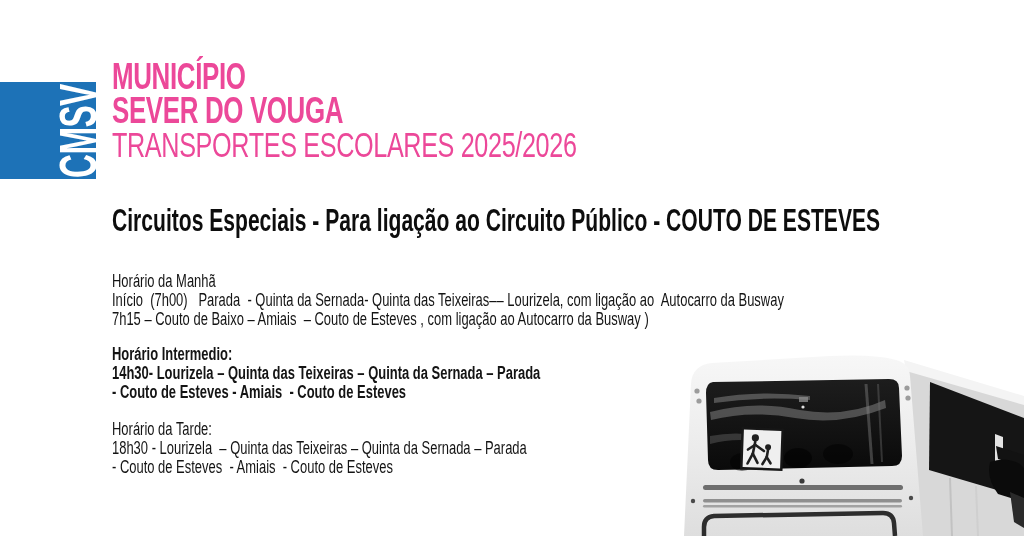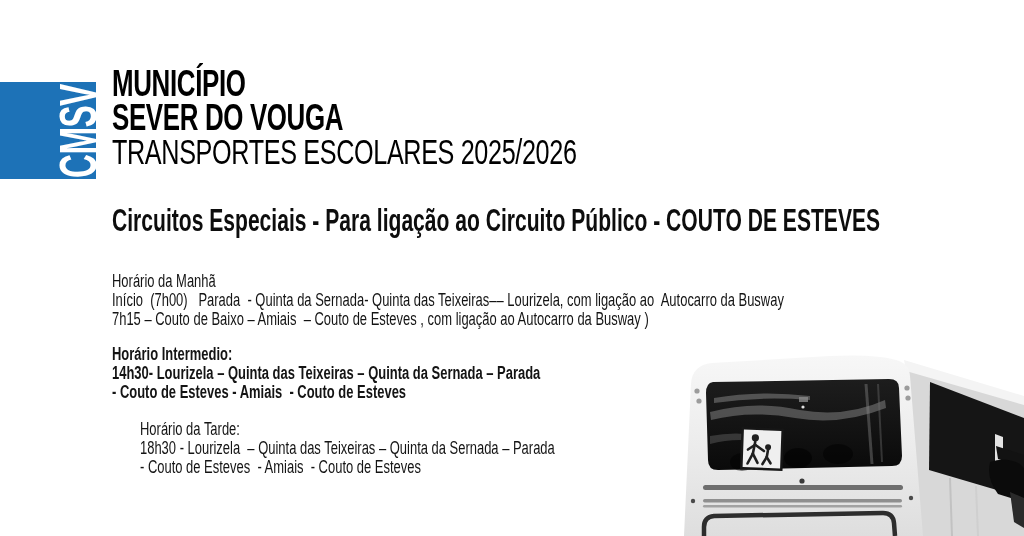--- a/index.html
+++ b/index.html
@@ -20,38 +20,38 @@
   }
   .logo-text {
     position: absolute; left: 52px; top: 96px;
     transform-origin: 0 0;
     transform: rotate(-90deg) scaleX(0.64);
     font-size: 52px; line-height: 1; font-weight: bold;
     letter-spacing: -1px; color: #ffffff; white-space: nowrap;
   }
 
   
-  .header { position: absolute; left: 112px; top: 67px; color: #000000; }
+  .header { position: absolute; left: 112px; top: 60px; color: #ec4899; }
   .header .h-line { white-space: pre; transform-origin: 0 50%; line-height: 34px; height: 34px; }
   .h-bold { font-size: 37px; font-weight: bold; transform: scaleX(0.70); letter-spacing: -0.5px; }
   .h-light { font-size: 35px; font-weight: normal; transform: scaleX(0.72); letter-spacing: -0.5px; }
 
   
   .doc-title {
     position: absolute; left: 112px; top: 204px;
     font-size: 31px; font-weight: bold; color: #0d0d0d;
     white-space: pre; line-height: 34px;
     transform-origin: 0 50%; transform: scaleX(0.68);
   }
 
   
   .section { position: absolute; left: 112px; color: #141414; }
   .sec-a { top: 272px; }
   .sec-b { top: 345px; font-weight: bold; }
-  .sec-c { top: 420px; margin-left: 28px; }
+  .sec-c { top: 420px; }
   .line {
     white-space: pre; font-size: 18px; line-height: 19px; height: 19px;
     transform-origin: 0 50%; transform: scaleX(0.72);
   }
 
   
   .bus-wrap { position: absolute; left: 680px; top: 350px; width: 344px; height: 186px; }
   .bus-wrap svg { display: block; width: 344px; height: 186px; }
 </style>
 </head>

